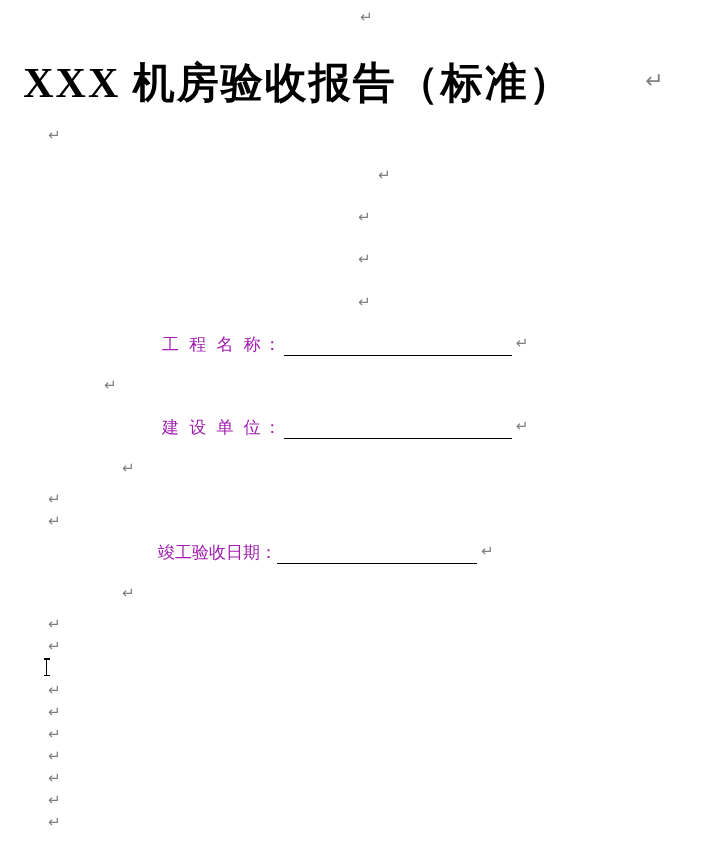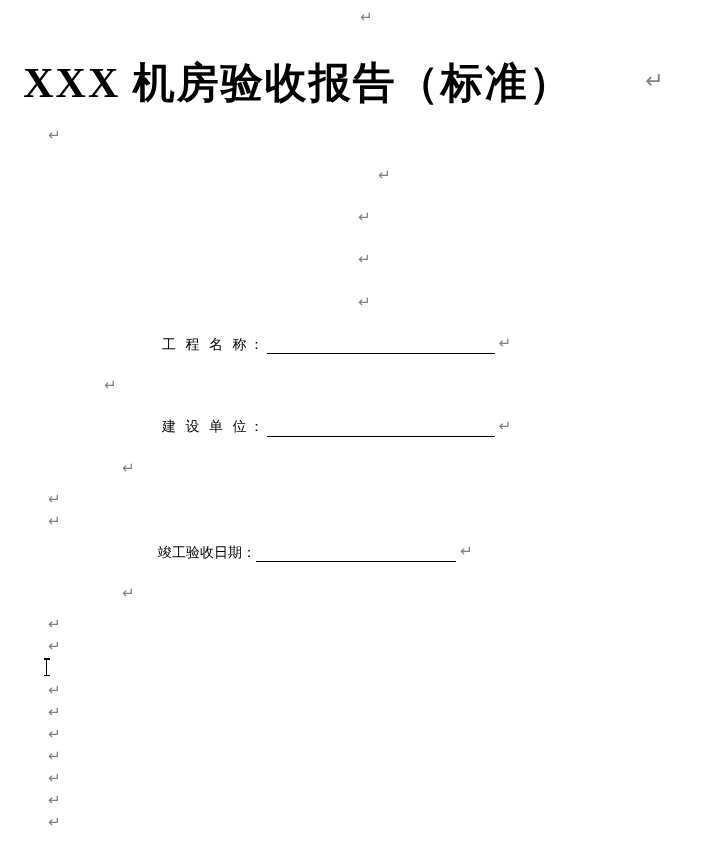--- a/index.html
+++ b/index.html
@@ -47,22 +47,22 @@
     font-size: 22px;
   }
   .field-row {
     position: absolute;
     display: flex;
     align-items: flex-end;
     white-space: nowrap;
   }
   .field-label {
     font-family: "Liberation Serif", "DejaVu Serif", serif;
-    font-size: 14px;
-    color: #000000;
+    font-size: 17px;
+    color: #a21caf;
     letter-spacing: 3px;
   }
   .field-label.tight {
     letter-spacing: 0px;
   }
   .field-blank {
     display: inline-block;
     border-bottom: 1.6px solid #000000;
     height: 20px;
   }
@@ -124,21 +124,21 @@
 
   <div class="title">XXX 机房验收报告（标准）</div>
   <div class="title-mark">↵</div>
 
   <div class="field-row" style="left:162px; top:333px;">
     <span class="field-label">工 程 名 称：</span>
     <span class="field-blank" style="width:228px;"></span>
     <span class="field-mark">↵</span>
   </div>
 
-  <div class="field-row" style="left:162px; top:416px;align-items:center;">
+  <div class="field-row" style="left:162px; top:416px;">
     <span class="field-label">建 设 单 位：</span>
     <span class="field-blank" style="width:228px;"></span>
     <span class="field-mark">↵</span>
   </div>
 
   <div class="field-row" style="left:158px; top:541px;justify-content:space-between;">
     <span class="field-label tight">竣工验收日期：</span>
     <span class="field-blank" style="width:200px;"></span>
     <span class="field-mark">↵</span>
   </div>

